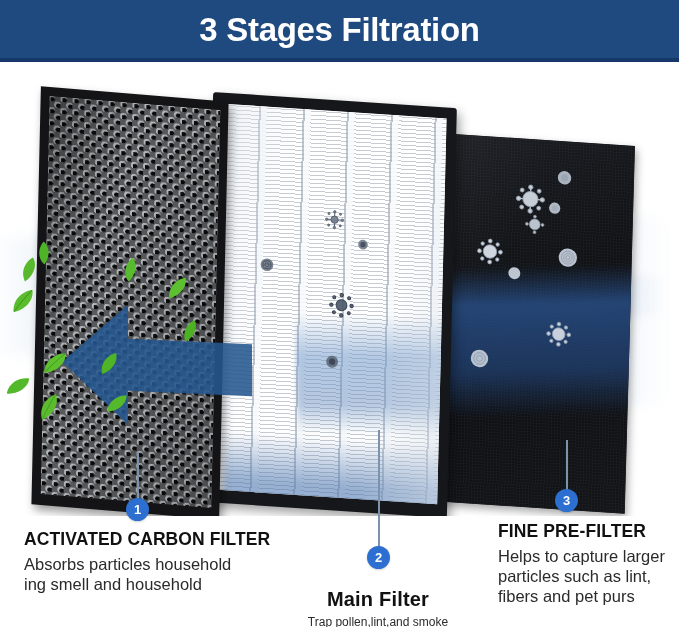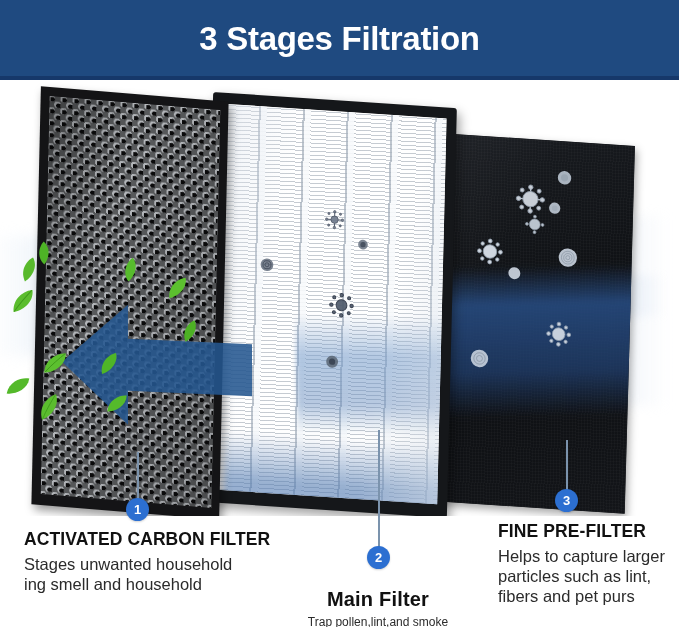--- a/index.html
+++ b/index.html
@@ -14,21 +14,21 @@
     overflow: hidden;
     font-family: "Liberation Sans", sans-serif;
     color: #1a1a1a;
   }
 
   
   .banner {
     position: absolute;
     left: 0; top: 0;
     width: 679px;
-    height: 80px;
+    height: 62px;
     background: #1f4a80;
     border-bottom: 4px solid #16386a;
     box-sizing: border-box;
     display: flex;
     align-items: center;
     justify-content: center;
   }
   .banner-title {
     color: #ffffff;
     font-size: 33px;
@@ -537,21 +537,21 @@
 
   <div class="leader" style="left:378px;top:430px;height:118px;"></div>
   <div class="badge" style="left:367px;top:546px;">2</div>
 
   <div class="leader" style="left:566px;top:440px;height:50px;"></div>
   <div class="badge" style="left:555px;top:489px;">3</div>
 </div>
 
 <div class="caption" style="left:24px;top:529px;width:290px;">
   <p class="cap-title">ACTIVATED CARBON FILTER</p>
-  <p class="cap-body">Stages unwanted household</p>
+  <p class="cap-body">Absorbs particles household</p>
   <p class="cap-body">ing smell and household</p>
 </div>
 
 <div class="caption cap-center" style="left:258px;top:588px;width:240px;">
   <p class="cap-title serif-ish">Main Filter</p>
   <p class="cap-body small">Trap pollen,lint,and smoke</p>
 </div>
 
 <div class="caption" style="left:498px;top:521px;width:190px;">
   <p class="cap-title">FINE PRE-FILTER</p>

